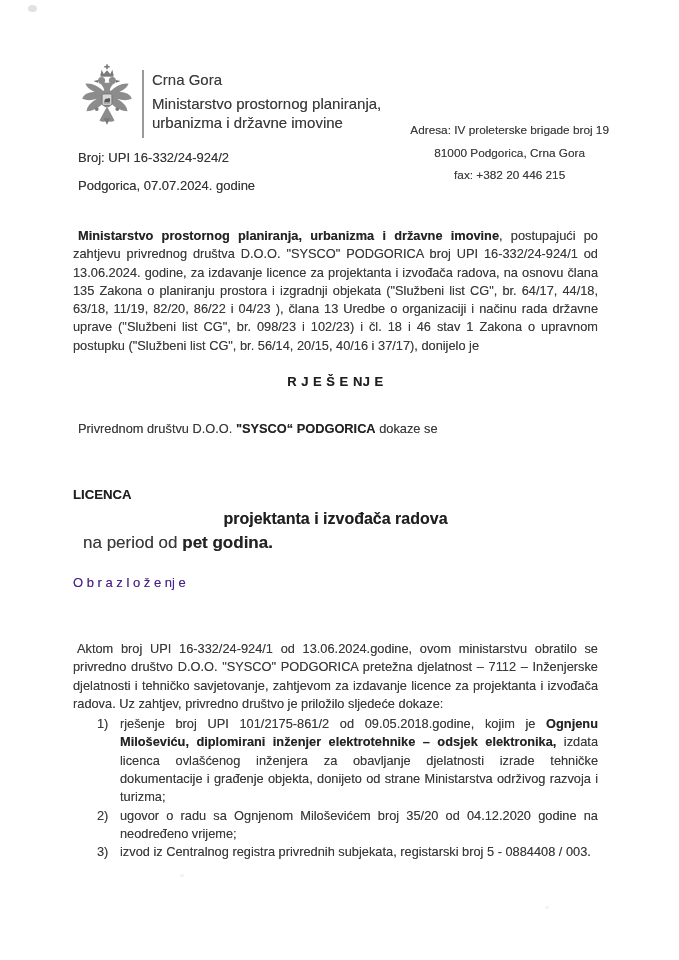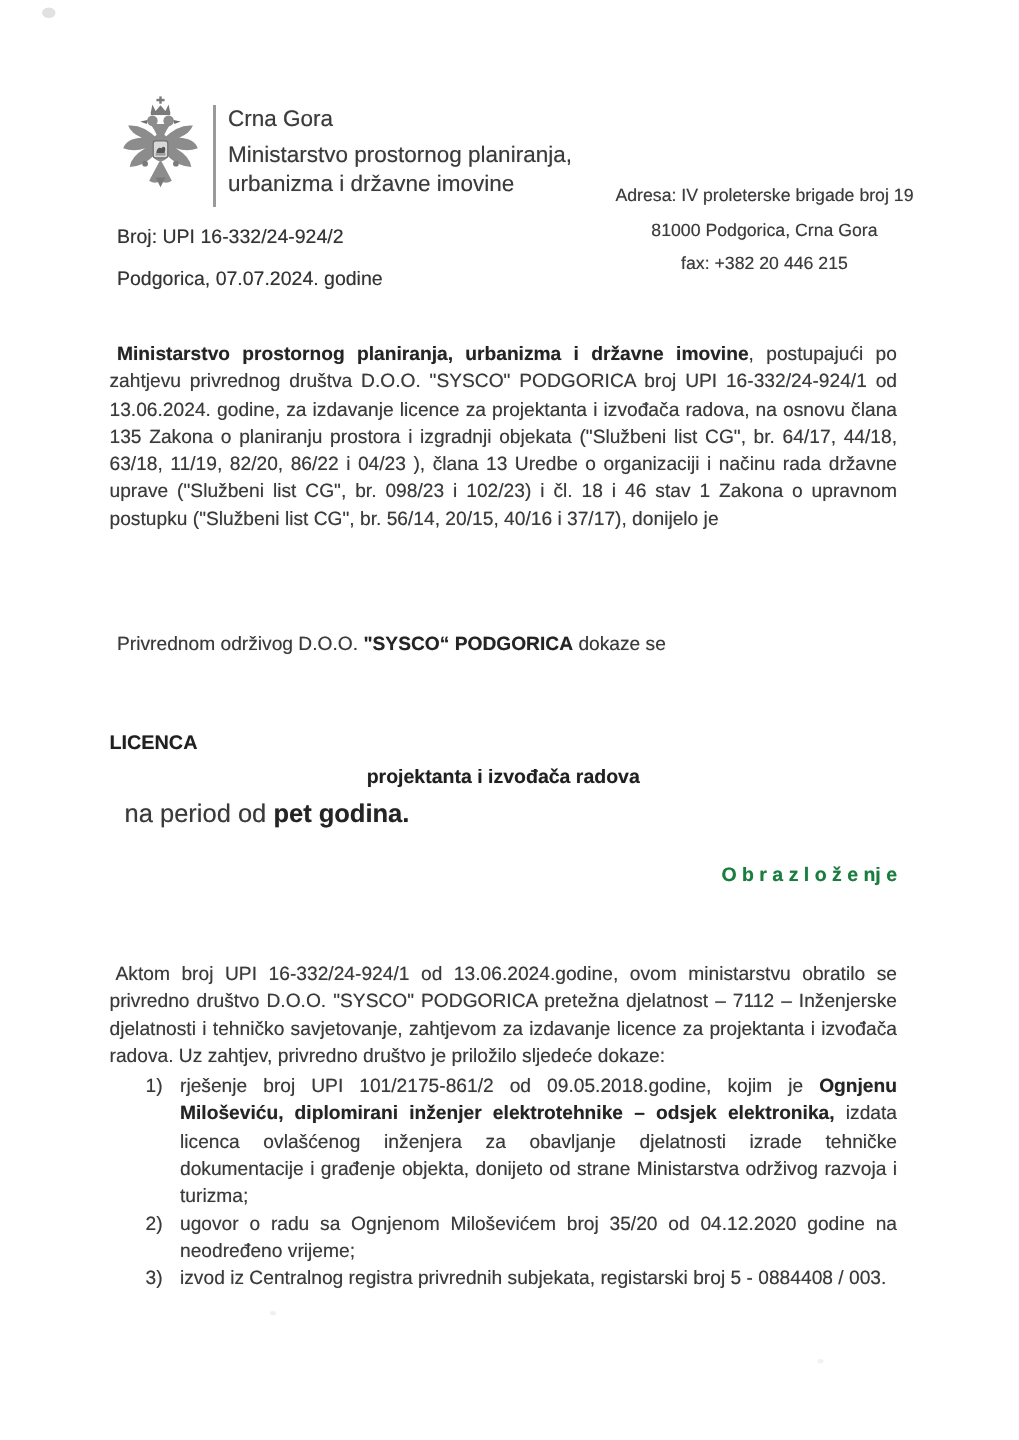--- a/index.html
+++ b/index.html
@@ -48,26 +48,26 @@
     top: 374px; text-align: center;
     font-size: 13px; font-weight: bold; color: #1f1f1f; letter-spacing: 0.5px;
   }
   #grant-line { position: absolute; left: 78px; top: 421px; font-size: 12.8px; color: #3a3a3a; }
   #license-title {
     top: 487px; text-align: left;
     font-size: 13.2px; font-weight: bold; color: #1f1f1f;
   }
   #license-subtitle {
     top: 510px; text-align: center;
-    font-size: 13px; font-weight: bold; color: #1f1f1f;
+    font-size: 16px; font-weight: bold; color: #1f1f1f;
   }
   #period-line { position: absolute; left: 83px; top: 533px; font-size: 17px; color: #3a3a3a; }
   #explanation-heading {
-    top: 575px; text-align: right;
-    font-size: 13px; font-weight: bold; color: #15803d;
+    top: 575px; text-align: left;
+    font-size: 13px; font-weight: normal; color: #4c1d95;
   }
   #lower-block { top: 640px; }
   #explanation-paragraph { text-indent: 4px; }
   #evidence-list { margin-top: 2px; padding-left: 24px; list-style: none; }
   .evidence-item { display: flex; }
   .evidence-marker { flex: 0 0 23px; }
   .evidence-text { flex: 1 1 auto; text-align: justify; }
 
   
   .speck { position: absolute; border-radius: 50%; background: #aaa; }
@@ -132,22 +132,23 @@
     <div>fax: +382 20 446 215</div>
   </div>
 
   <div id="ref-block" class="txt">
     <div>Broj: UPI 16-332/24-924/2</div>
     <div>Podgorica, 07.07.2024. godine</div>
   </div>
 
   <p id="intro-paragraph" class="col just body-text txt"><b>Ministarstvo prostornog planiranja, urbanizma i državne imovine</b><span>, postupajući po zahtjevu privrednog društva D.O.O. "SYSCO" PODGORICA broj UPI 16-332/24-924/1 od 13.06.2024. godine, za izdavanje licence za projektanta i izvođača radova, na osnovu člana 135 Zakona o planiranju prostora i izgradnji objekata ("Službeni list CG", br. 64/17, 44/18, 63/18, 11/19, 82/20, 86/22 i 04/23 ), člana 13 Uredbe o organizaciji i načinu rada državne uprave ("Službeni list CG", br. 098/23 i 102/23) i čl. 18 i 46 stav 1 Zakona o upravnom postupku ("Službeni list CG", br. 56/14, 20/15, 40/16 i 37/17), donijelo je</span></p>
 
+  <div id="resolution-heading" class="col txt">R J E Š E NJ E</div>
 
-  <p id="grant-line" class="txt"><span>Privrednom održivog D.O.O. </span><b>"SYSCO“ PODGORICA</b><span> dokaze se</span></p>
+  <p id="grant-line" class="txt"><span>Privrednom društvu D.O.O. </span><b>"SYSCO“ PODGORICA</b><span> dokaze se</span></p>
 
   <div id="license-title" class="col txt">LICENCA</div>
   <div id="license-subtitle" class="col txt">projektanta i izvođača radova</div>
 
   <p id="period-line" class="txt"><span>na period od </span><b>pet godina.</b></p>
 
   <div id="explanation-heading" class="col txt">O b r a z l o ž e nj e</div>
 
   <div id="lower-block" class="col body-text txt">
     <p id="explanation-paragraph" class="just">Aktom broj UPI 16-332/24-924/1 od 13.06.2024.godine, ovom ministarstvu obratilo se privredno društvo D.O.O. "SYSCO" PODGORICA pretežna djelatnost – 7112 – Inženjerske djelatnosti i tehničko savjetovanje, zahtjevom za izdavanje licence za projektanta i izvođača radova. Uz zahtjev, privredno društvo je priložilo sljedeće dokaze:</p>

